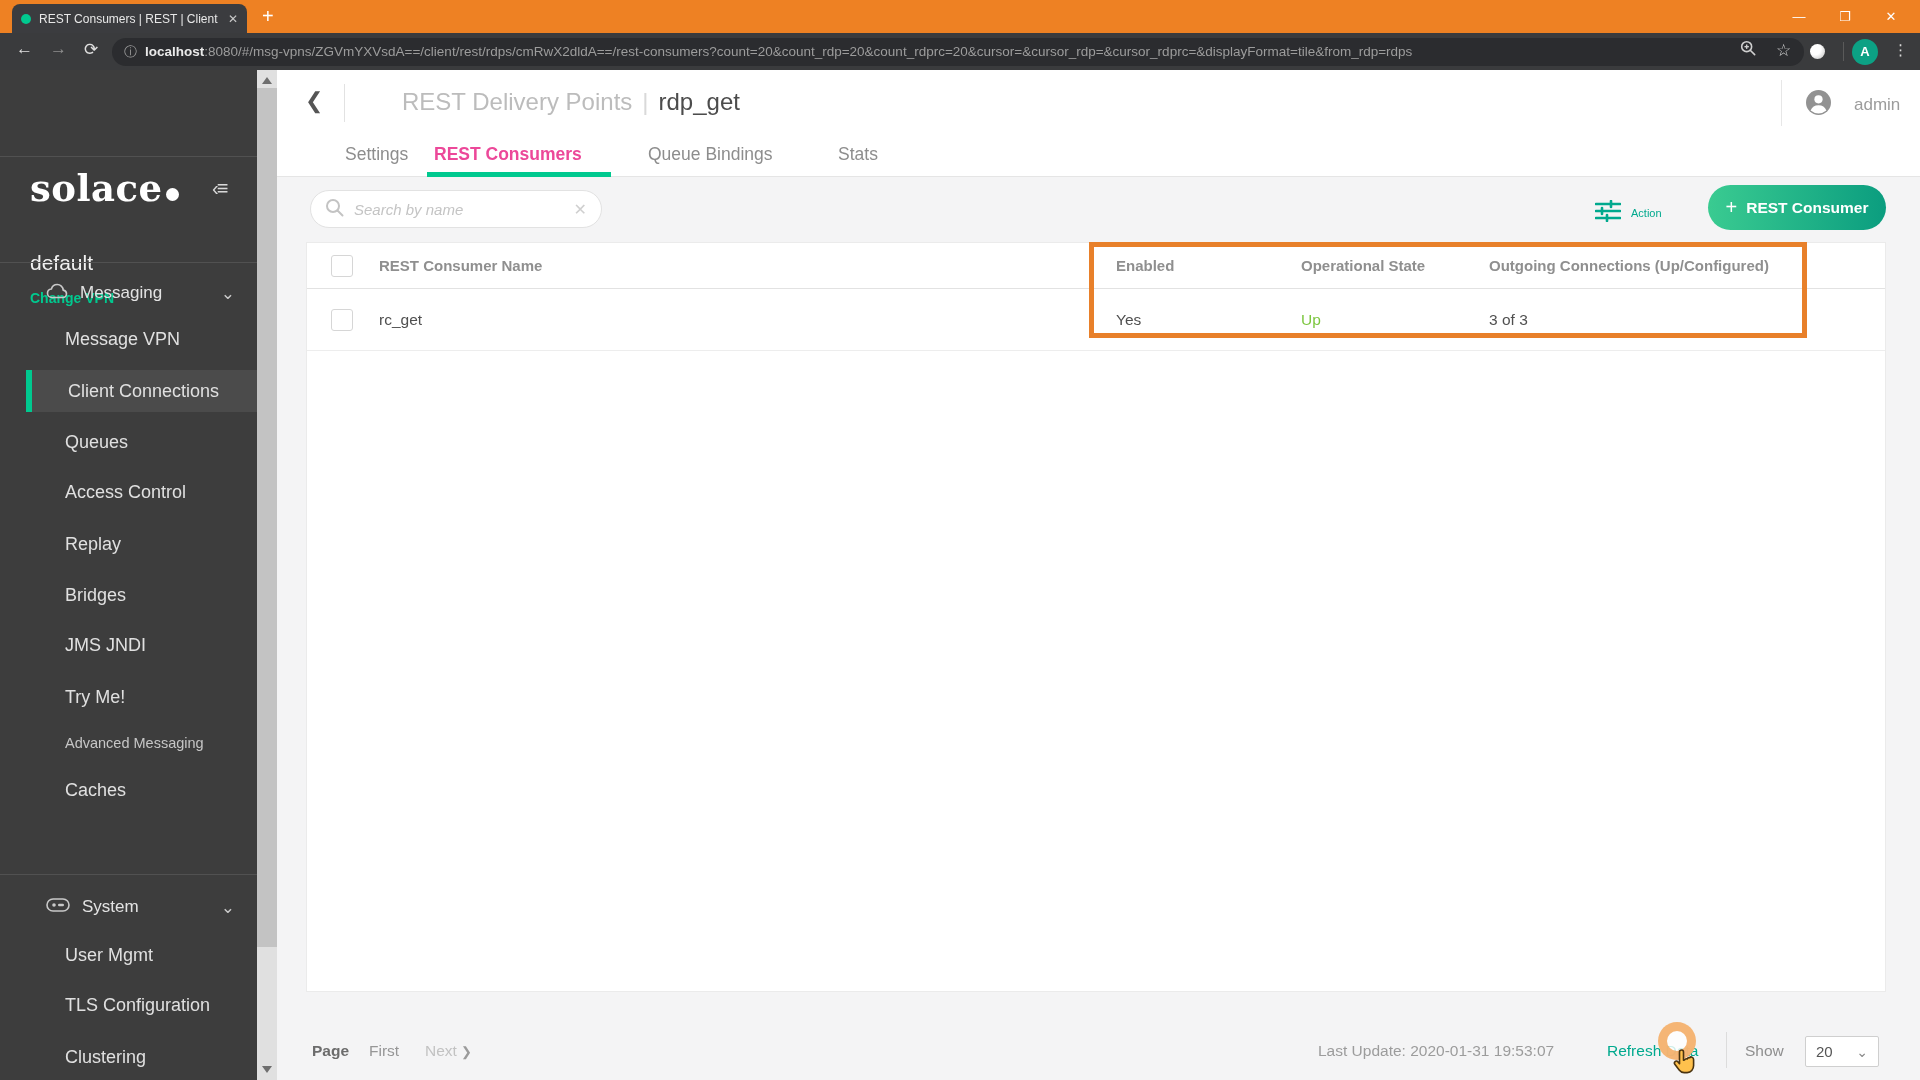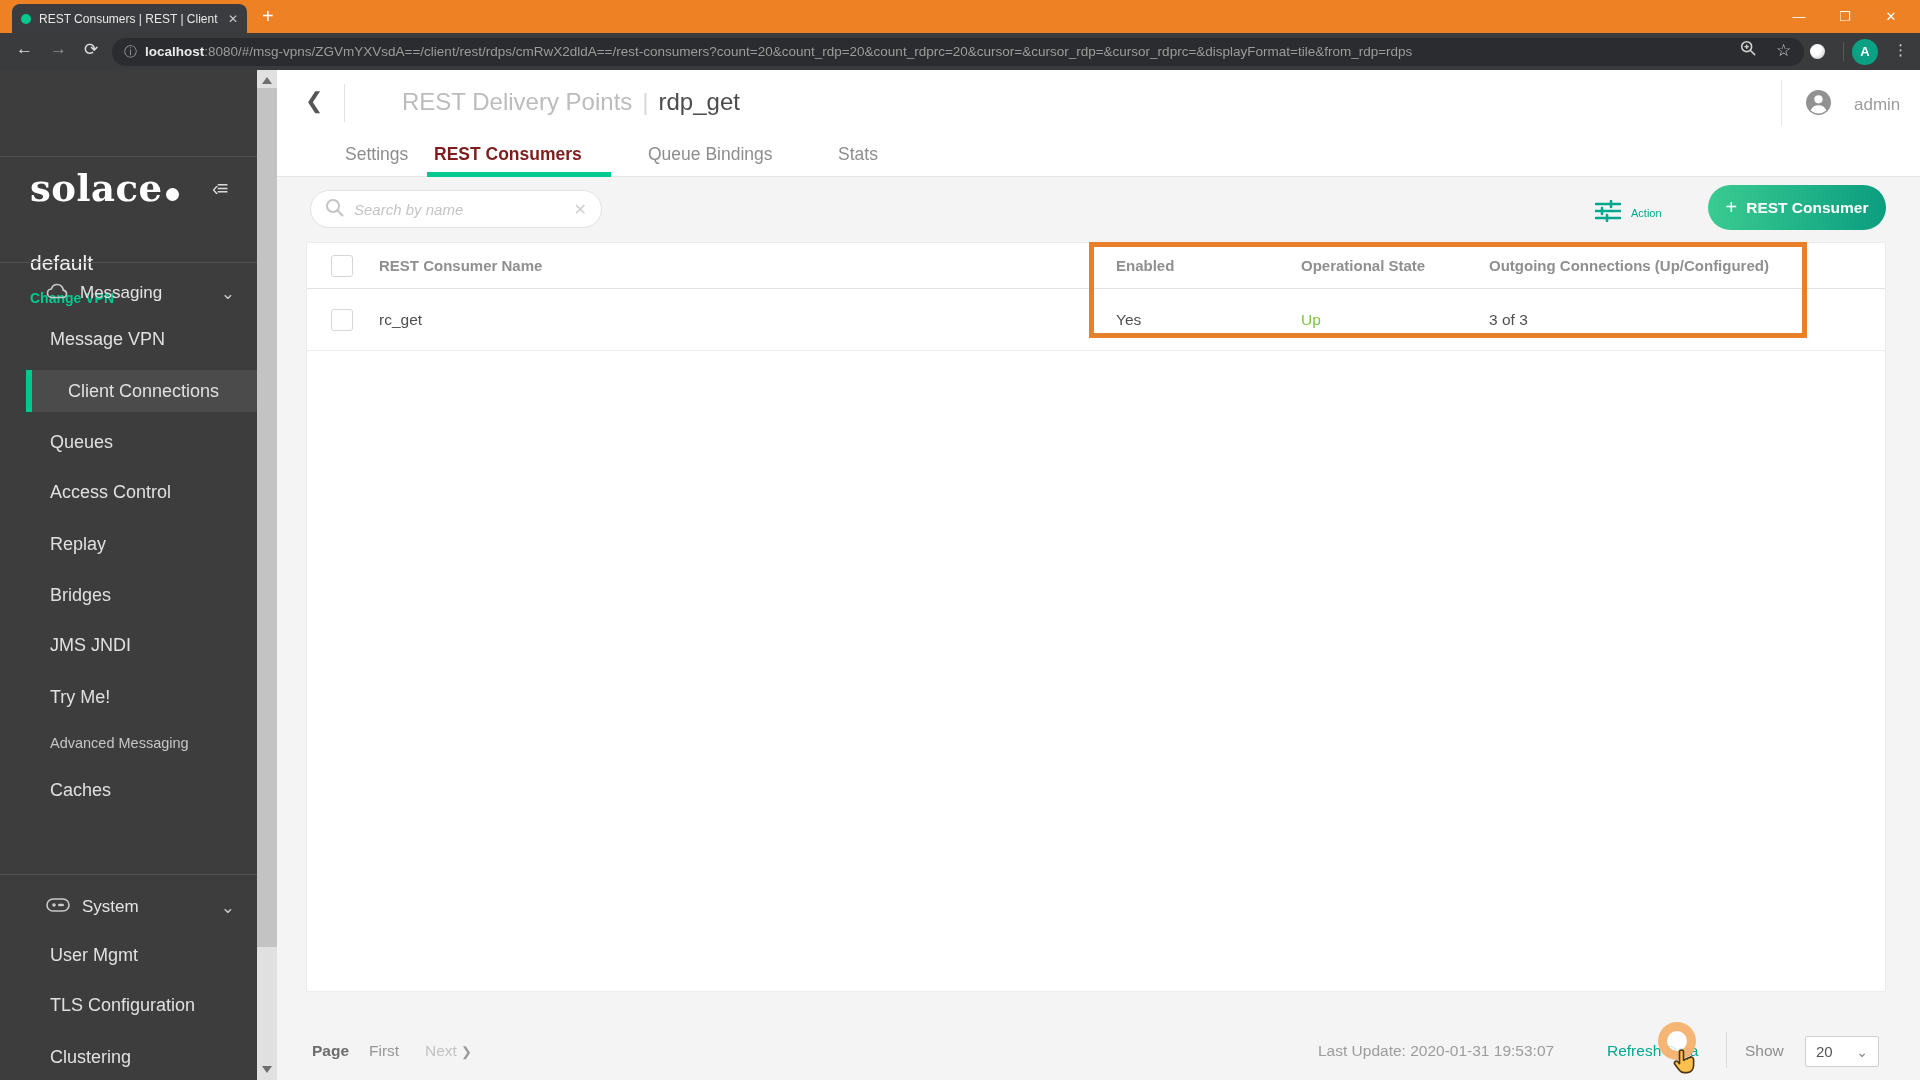--- a/index.html
+++ b/index.html
@@ -41,21 +41,21 @@
   #sidebar{left:0;top:70px;width:257px;height:1010px;background:#3d3d3d;color:#dedede;}
   .logo{left:30px;top:96px;font-family:"DejaVu Serif", serif;font-weight:bold;font-size:37px;color:#fff;letter-spacing:.5px;}
   .logo-dot{display:inline-block;width:13px;height:13px;border-radius:50%;background:#fff;margin-left:3px;}
   .collapse{left:212px;top:107px;font-size:20px;color:#d8d8d8;letter-spacing:-2px;}
   .sdiv{left:0;width:257px;height:1px;background:#515151;}
   .vpn-name{left:30px;top:181px;font-size:21px;color:#f1f1f1;}
   .vpn-change{left:30px;top:220px;font-size:14px;font-weight:bold;color:var(--accent);}
   .navsec{left:0;width:257px;height:40px;display:flex;align-items:center;padding-left:46px;gap:12px;}
   .navsec .lbl{font-size:17px;color:#e3e3e3;}
   .navsec .chev{position:absolute;right:22px;color:#c9c9c9;font-size:17px;}
-  .navitem{left:0;width:236px;height:42px;display:flex;align-items:center;padding-left:50px;
+  .navitem{left:0;width:236px;height:42px;display:flex;align-items:center;padding-left:65px;
            font-size:18px;color:#e0e0e0;}
   .navitem.small{font-size:14.5px;color:#c6c6c6;}
   .navitem.selected{left:26px;width:231px;background:#4b4b4b;border-left:6px solid var(--accent);padding-left:36px;}
   
   #sscroll{left:257px;top:70px;width:20px;height:1010px;background:#e0e0e0;}
   .sarrow{left:0;width:20px;height:17px;display:flex;align-items:center;justify-content:center;}
   .tri-up{width:0;height:0;border-left:5px solid transparent;border-right:5px solid transparent;border-bottom:7px solid #6e6e6e;}
   .tri-dn{width:0;height:0;border-left:5px solid transparent;border-right:5px solid transparent;border-top:7px solid #6e6e6e;}
   .sthumb{left:0;top:18px;width:20px;height:859px;background:#c3c3c3;}
 
@@ -65,21 +65,21 @@
   .back{left:28px;top:18px;font-size:22px;color:#555;}
   .hsep{left:67px;top:14px;width:1px;height:38px;background:#e2e2e2;}
   .crumbs{left:88px;top:18px;font-size:24px;white-space:nowrap;margin-left:37px;}
   .crumb-gray{color:#bcbcbc;}
   .crumb-pipe{color:#d9d9d9;padding:0 10px;}
   .crumb-dark{color:#4c4c4c;}
   .admin-sep{left:1504px;top:10px;width:1px;height:46px;background:#e7e7e7;}
   .admin{left:1528px;top:19px;display:flex;align-items:center;gap:22px;}
   .admin .nm{font-size:17px;color:#9c9c9c;}
   .tab-lbl{top:74px;font-size:17.5px;color:#8d8d8d;}
-  .tab-lbl.active{color:#7f1d1d;font-weight:bold;}
+  .tab-lbl.active{color:#ec4899;font-weight:bold;}
   .tab-underline{left:150px;top:102px;width:184px;height:5px;background:var(--accent);}
 
   .searchpill{left:33px;top:120px;width:292px;height:38px;border-radius:19px;background:#fff;
               border:1px solid #e2e2e2;display:flex;align-items:center;padding:0 14px;gap:10px;}
   .searchpill input{flex:1;border:none;outline:none;font-size:15px;color:#ec4899;background:transparent;
                     font-family:"Liberation Sans",sans-serif;}
   .searchpill input::placeholder{color:#c4c4c4;font-style:italic;}
   .clear-x{color:#cfcfcf;font-size:16px;}
   .action{left:1318px;top:130px;display:flex;align-items:center;gap:10px;}
   .action .lbl{font-size:11px;color:var(--teal);}

